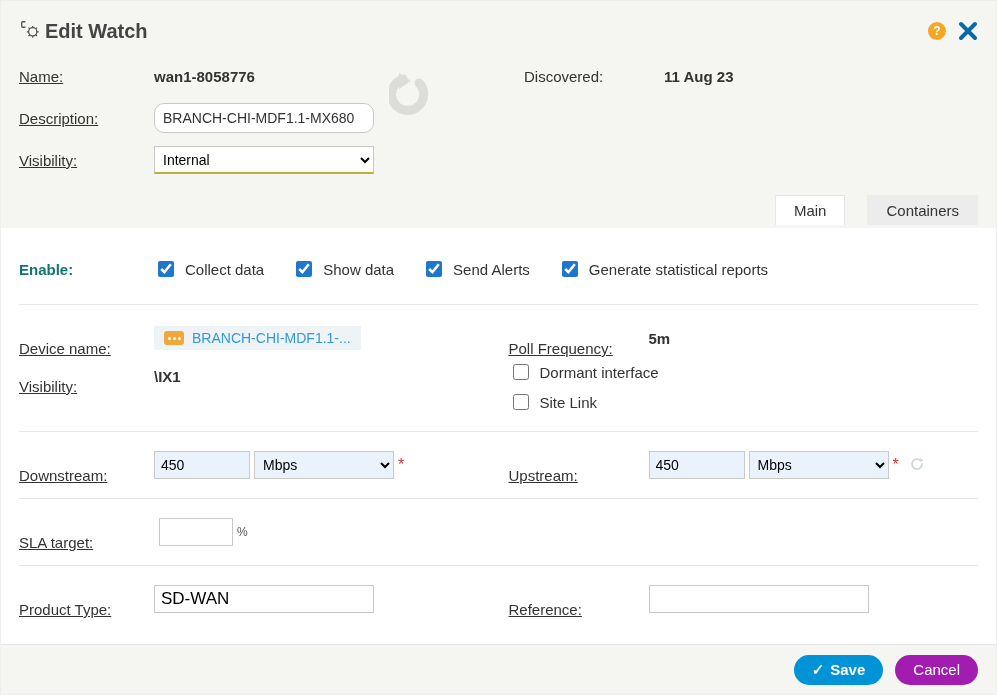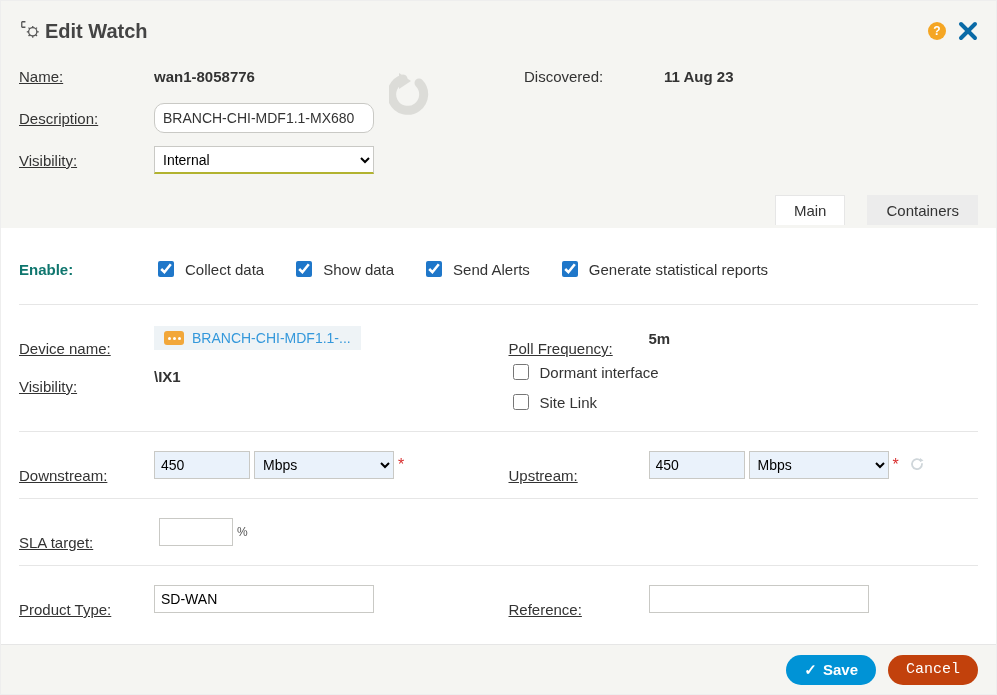--- a/index.html
+++ b/index.html
@@ -227,21 +227,21 @@
     padding: 0 6px;
     font-size: 14px;
     margin-right: 4px;
   }
   .wide-input {
     width: 220px;
     height: 28px;
     border: 1px solid #c9c9c5;
     background: #fff;
     padding: 0 6px;
-    font-size: 14px;
+    font-size: 17px;
   }
 
   .right-stack .field { min-height: 30px; }
 
   
   .footer {
     position: absolute;
     bottom: 0;
     left: 0;
     right: 0;
@@ -260,21 +260,21 @@
     height: 30px;
     padding: 0 18px;
     font-size: 15px;
     color: #fff;
     cursor: pointer;
     display: inline-flex;
     align-items: center;
     gap: 6px;
   }
   .btn-save { background: #0093d6; font-weight:600; }
-  .btn-cancel { background: #c2410c; font-family: Liberation Mono, monospace; }
+  .btn-cancel { background: #a21caf; }
   .checkmark { font-weight: bold; }
 
   .percent-sign { font-size:12px; color:#555; }
 </style>
 </head>
 <body>
 
 <div class="page">
 
   <div class="header">

